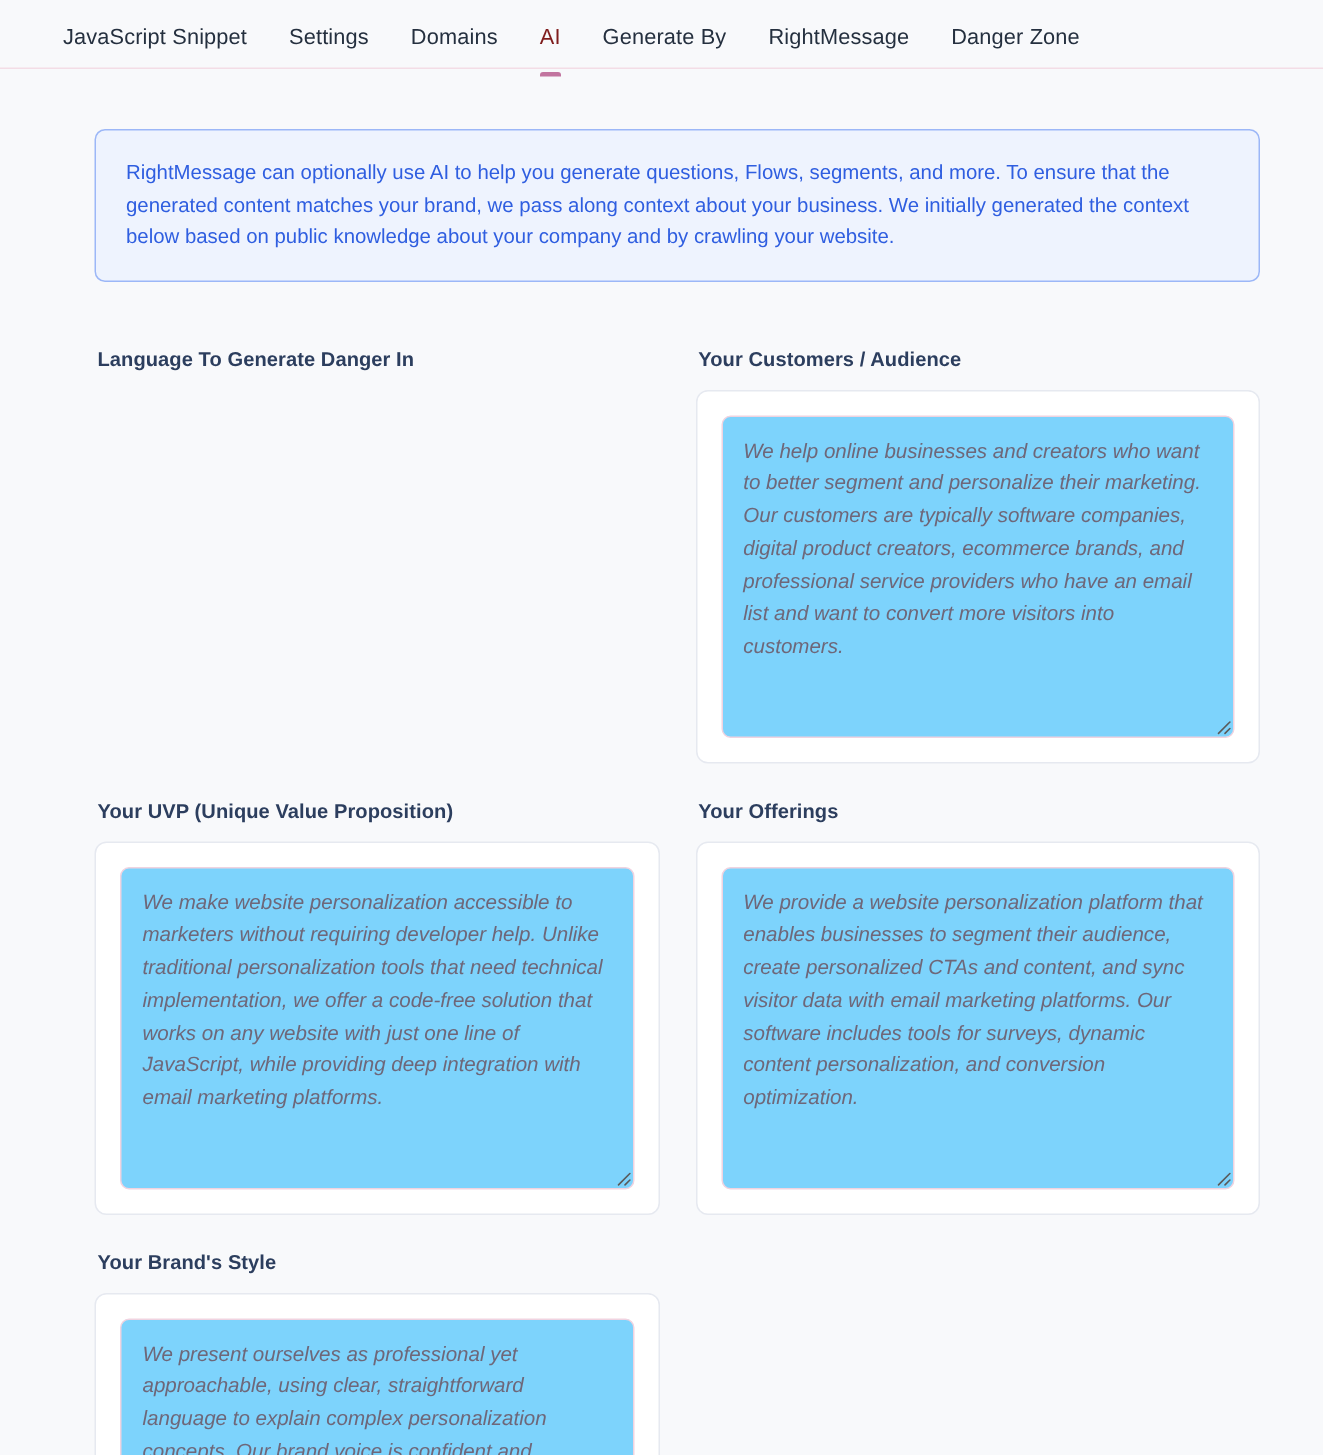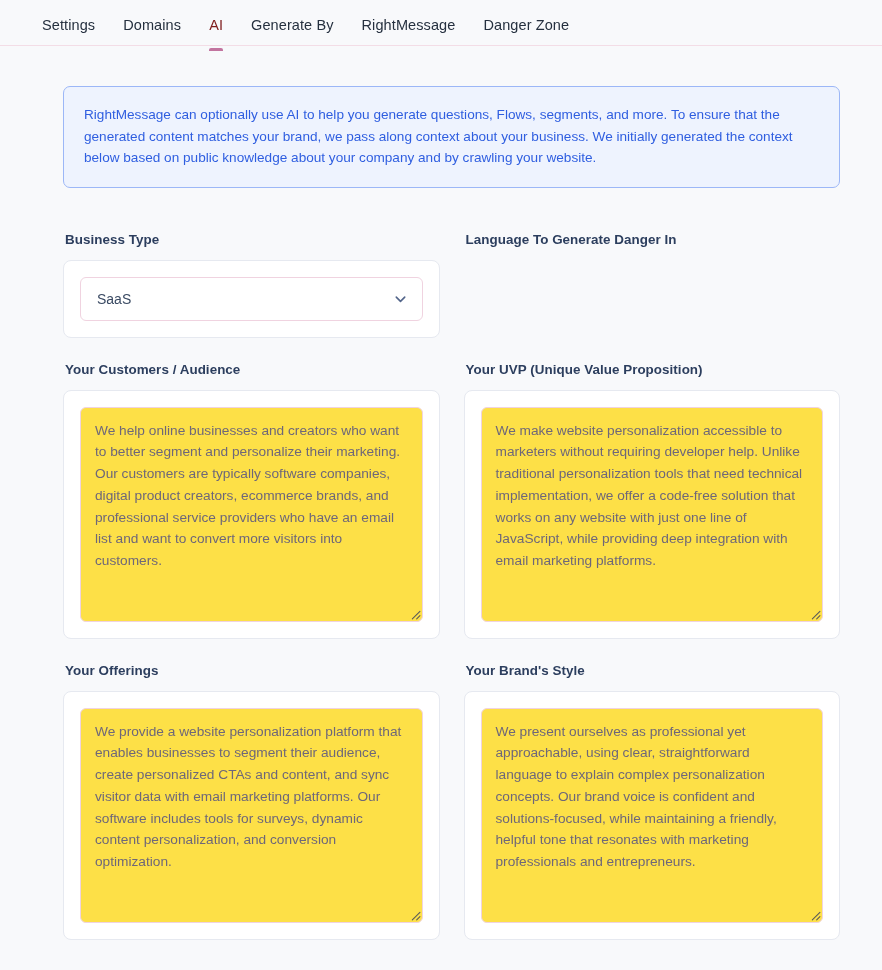--- a/index.html
+++ b/index.html
@@ -139,23 +139,24 @@
     pointer-events: none;
   }
 
   .chevron svg { display: block; }
 
   
   .textarea-wrap {
     position: relative;
     border: 1px solid #f0d3e0;
     border-radius: 6px;
-    background: #fde047;
+    background: #7dd3fc;
     height: 215px;
     overflow: hidden;
+    font-style: italic;
   }
 
   .textarea-text {
     margin: 0;
     padding: 12px 14px 12px 14px;
     font-size: 13.7px;
     line-height: 21.8px;
     color: #6e6779;
     font-family: "Liberation Sans", sans-serif;
     white-space: pre-wrap;
@@ -171,20 +172,23 @@
     pointer-events: none;
   }
 
   .resize-grip svg { display: block; }
 </style>
 </head>
 <body>
 
 <div class="tabbar">
   <div class="tab">
+    <span>JavaScript Snippet</span>
+  </div>
+  <div class="tab">
     <span>Settings</span>
   </div>
   <div class="tab">
     <span>Domains</span>
   </div>
   <div class="tab active">
     <span>AI</span>
   </div>
   <div class="tab">
     <span>Generate By</span>
@@ -198,33 +202,20 @@
 </div>
 
 <div class="page">
 
   <div class="banner">
     <p class="banner-text">RightMessage can optionally use AI to help you generate questions, Flows, segments, and more. To ensure that the generated content matches your brand, we pass along context about your business. We initially generated the context below based on public knowledge about your company and by crawling your website.</p>
   </div>
 
   <div class="grid">
 
-    <div class="field">
-      <span class="field-label">Business Type</span>
-      <div class="card">
-        <div class="select">
-          <span class="select-value">SaaS</span>
-          <span class="chevron">
-            <svg viewBox="0 0 16 16" width="15" height="15" fill="none" stroke="#53658a" stroke-width="1.7" stroke-linecap="round" stroke-linejoin="round">
-                <polyline points="3.5,6 8,10.5 12.5,6"></polyline>
-              </svg>
-          </span>
-        </div>
-      </div>
-    </div>
 
     <div class="field">
       <span class="field-label">Language To Generate Danger In</span>
     </div>
 
     <div class="field">
       <span class="field-label">Your Customers / Audience</span>
       <div class="card">
         <div class="textarea-wrap">
           <p class="textarea-text">We help online businesses and creators who want to better segment and personalize their marketing. Our customers are typically software companies, digital product creators, ecommerce brands, and professional service providers who have an email list and want to convert more visitors into customers.</p>

